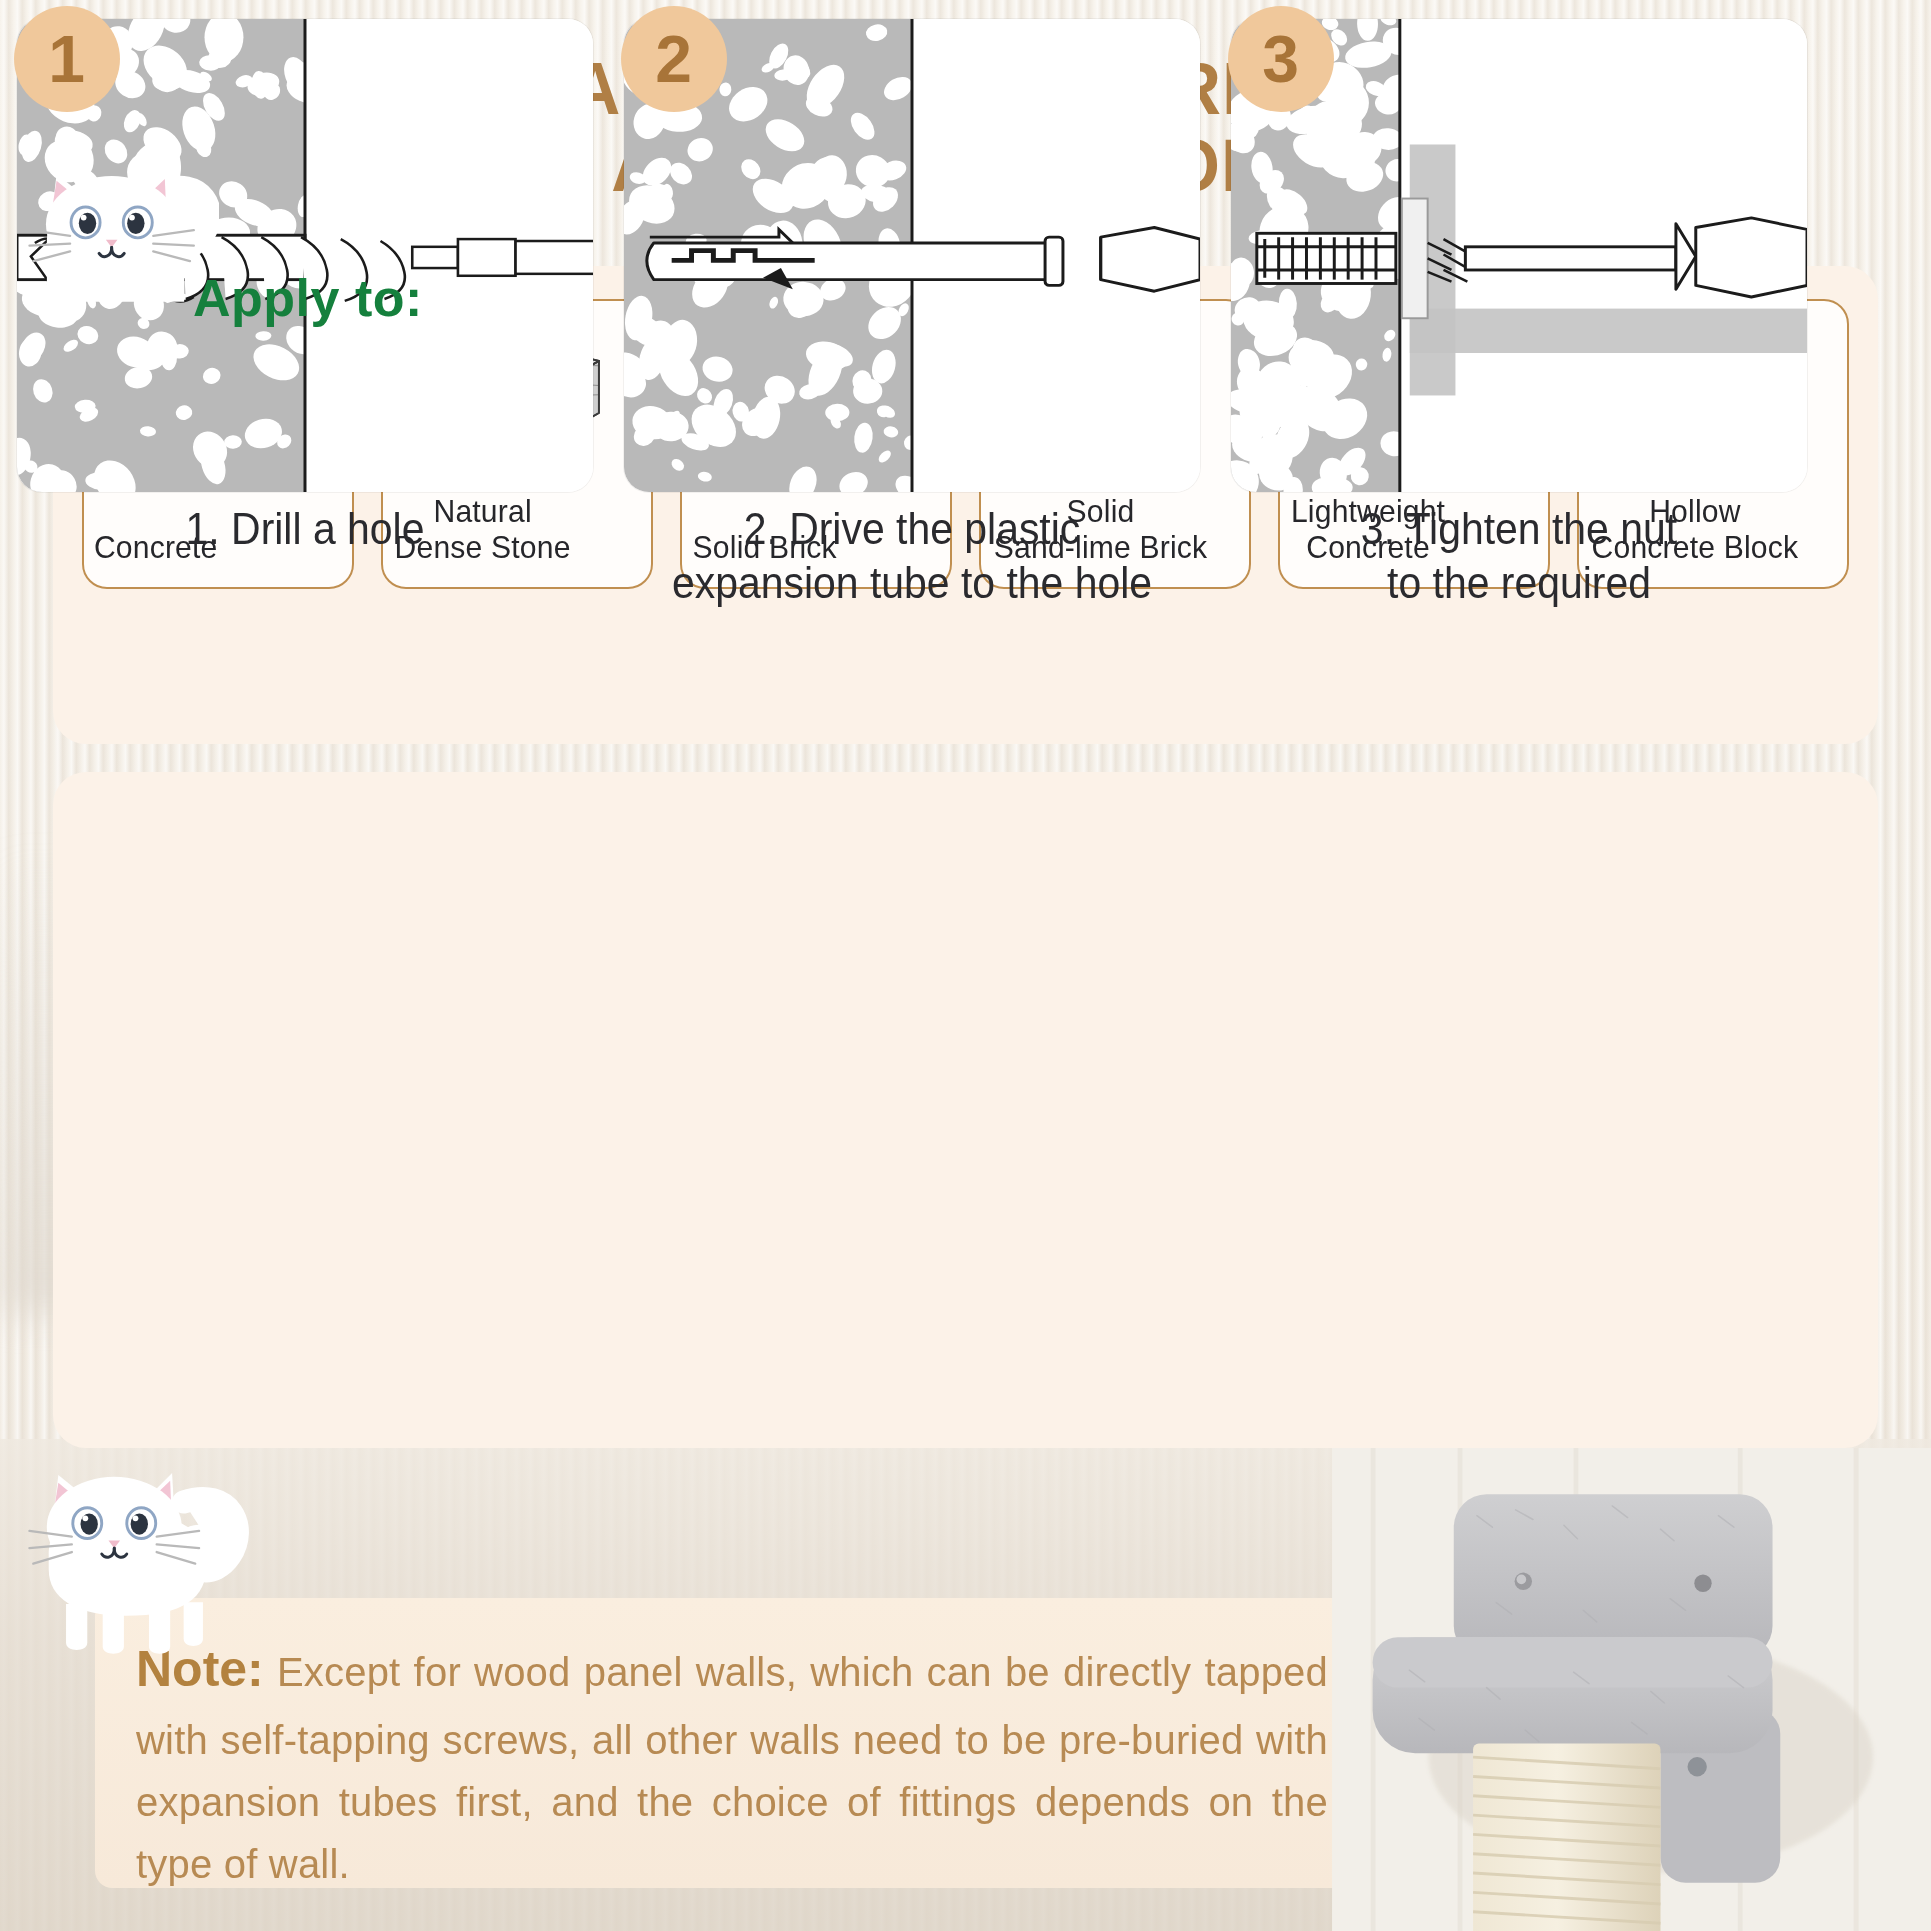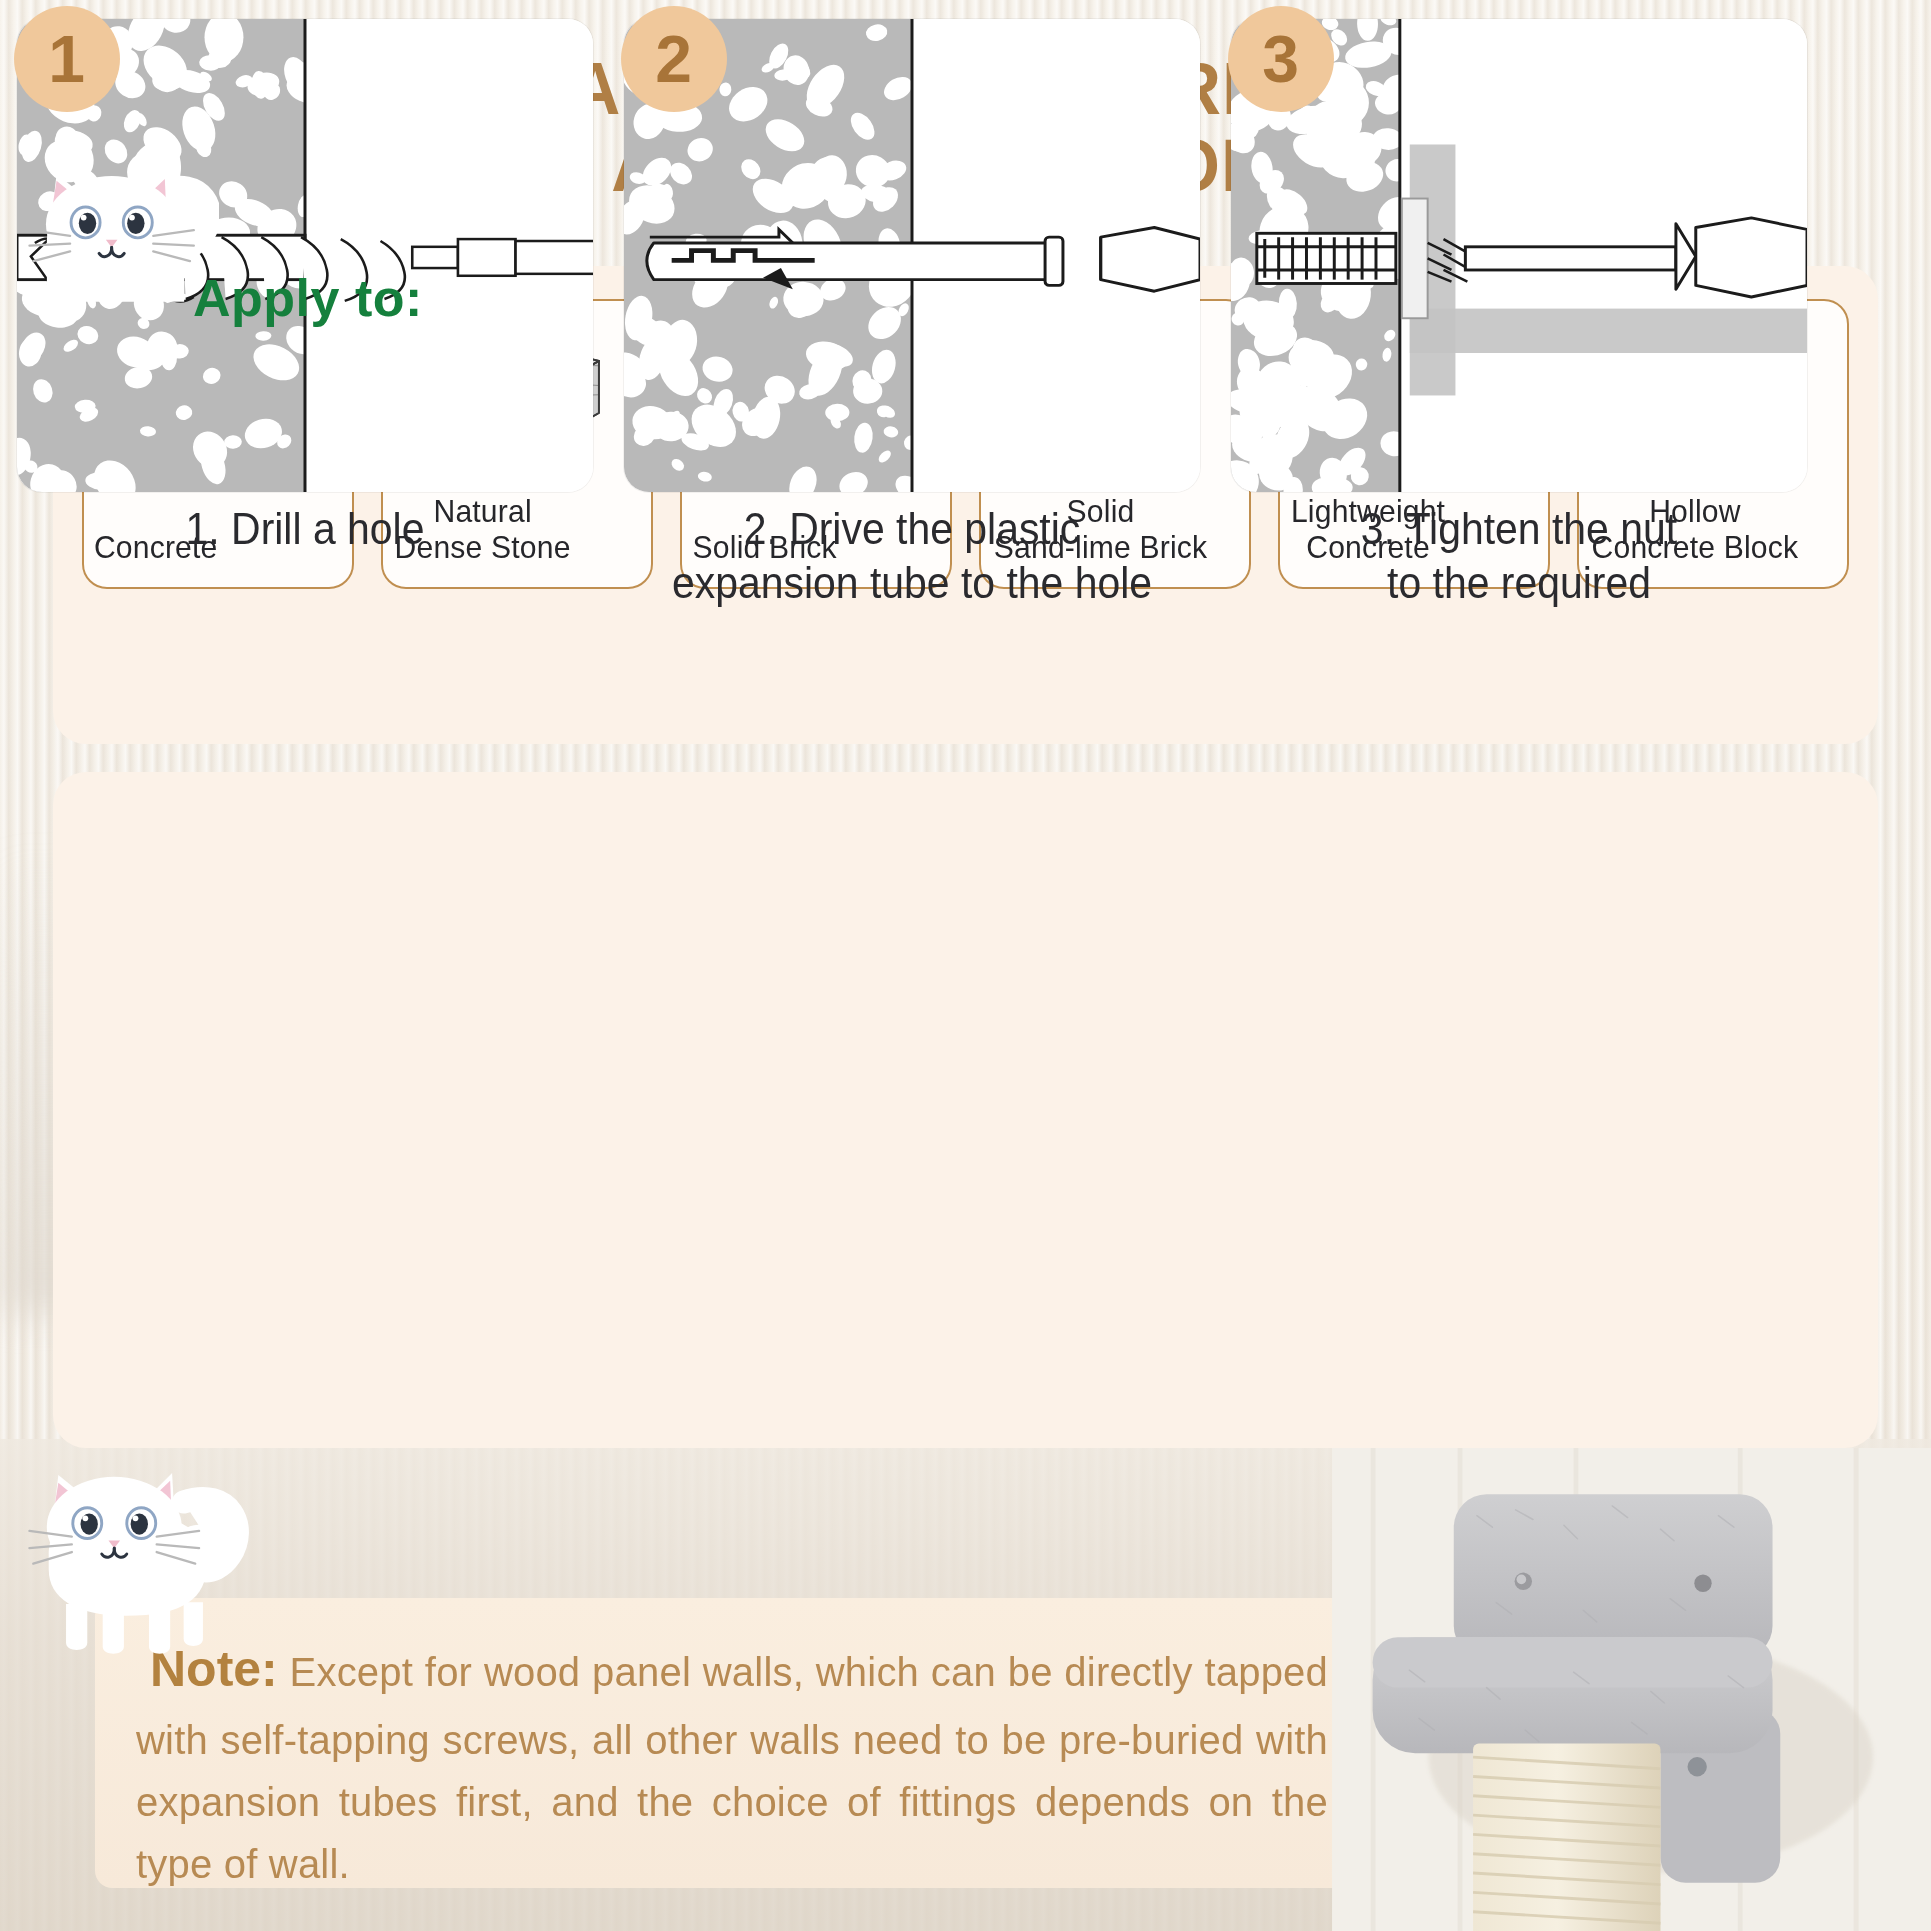--- a/index.html
+++ b/index.html
@@ -157,21 +157,20 @@
     font-family: "Liberation Sans Narrow", "Liberation Sans", sans-serif;
     font-size: 40px;
     color: #b78a53;
     line-height: 1.55;
     text-align: justify;
     letter-spacing: 0.2px;
   }
   .note-text b {
     font-size: 50px; font-weight: 700; color: #b3823f;
     letter-spacing: 0;
-    margin-left: 14px;
   }
 
   
   .cat { position: absolute; z-index: 8; }
   .cat-top  { left: 13.5px;  top: 147px; width: 205px; height: 174px; }
   .cat-note { left: 13.5px;  top: 1463px; width: 241px; height: 208px; }
 
   
   .product {
     position: absolute;

